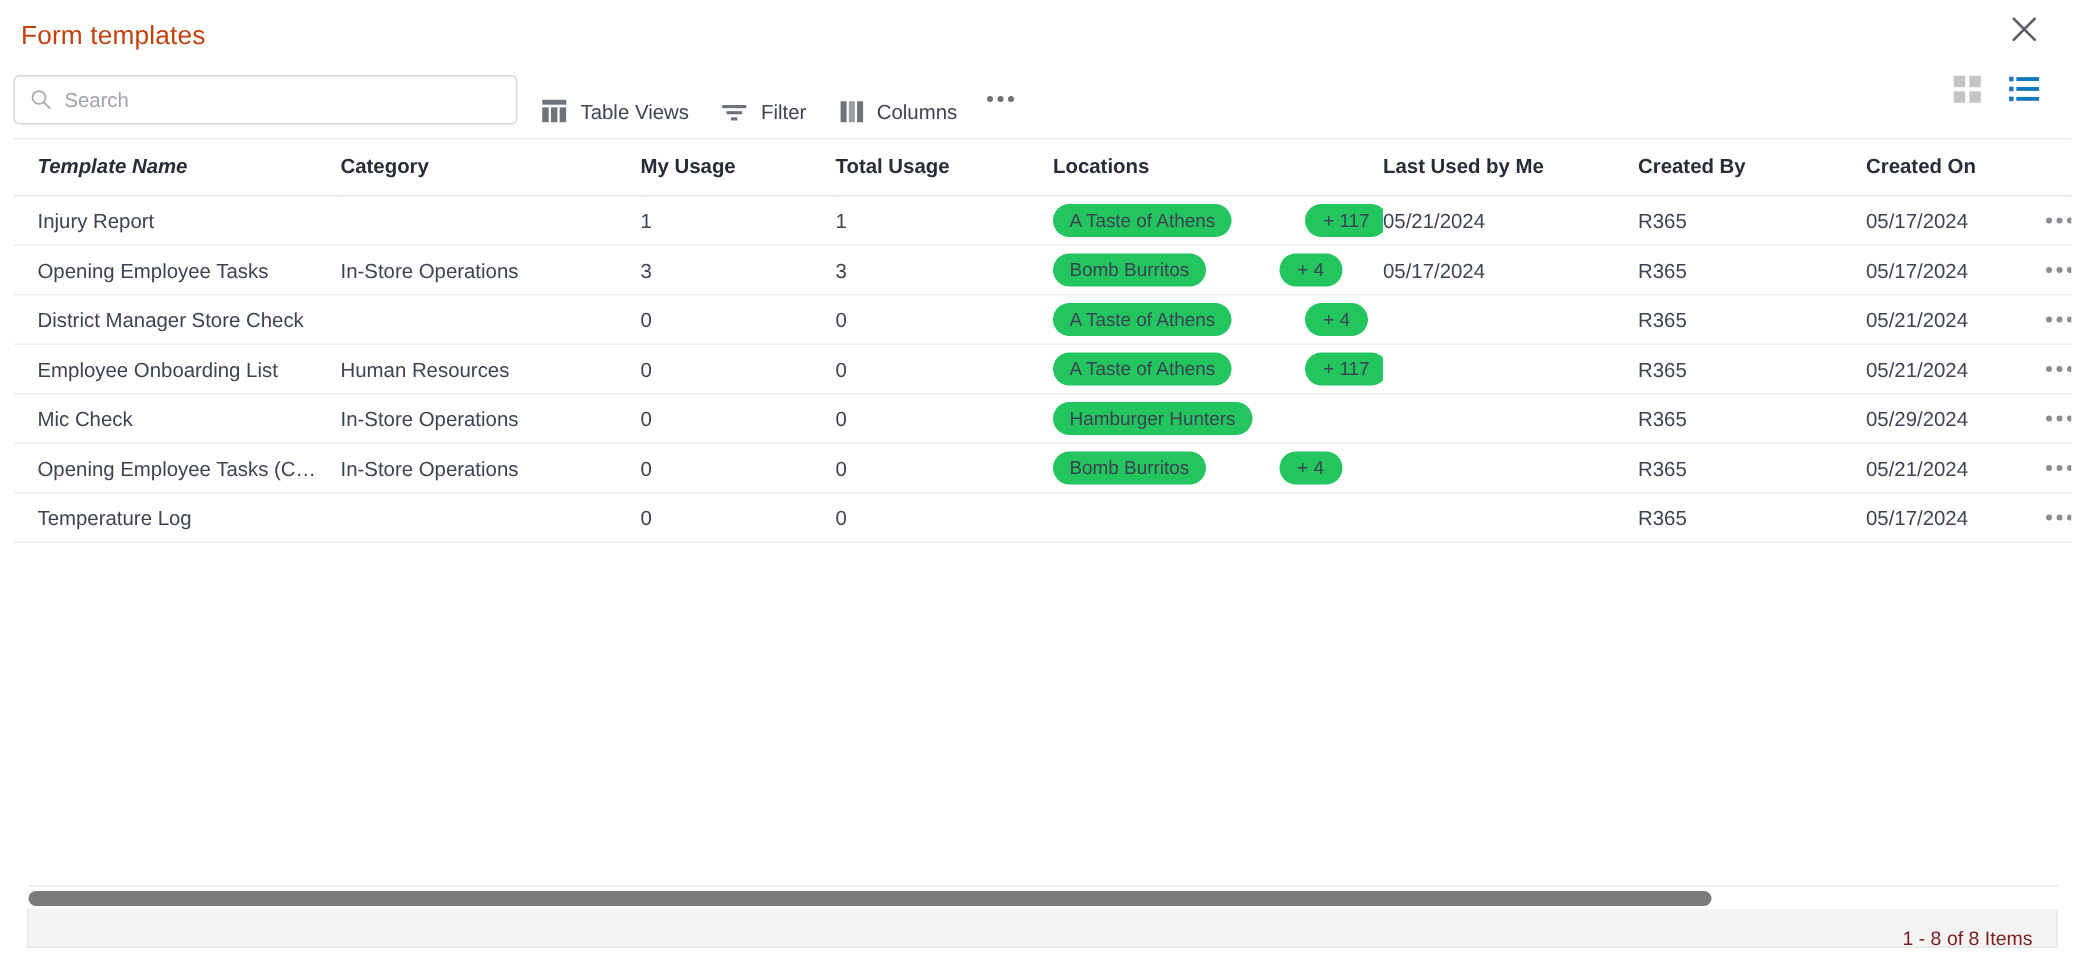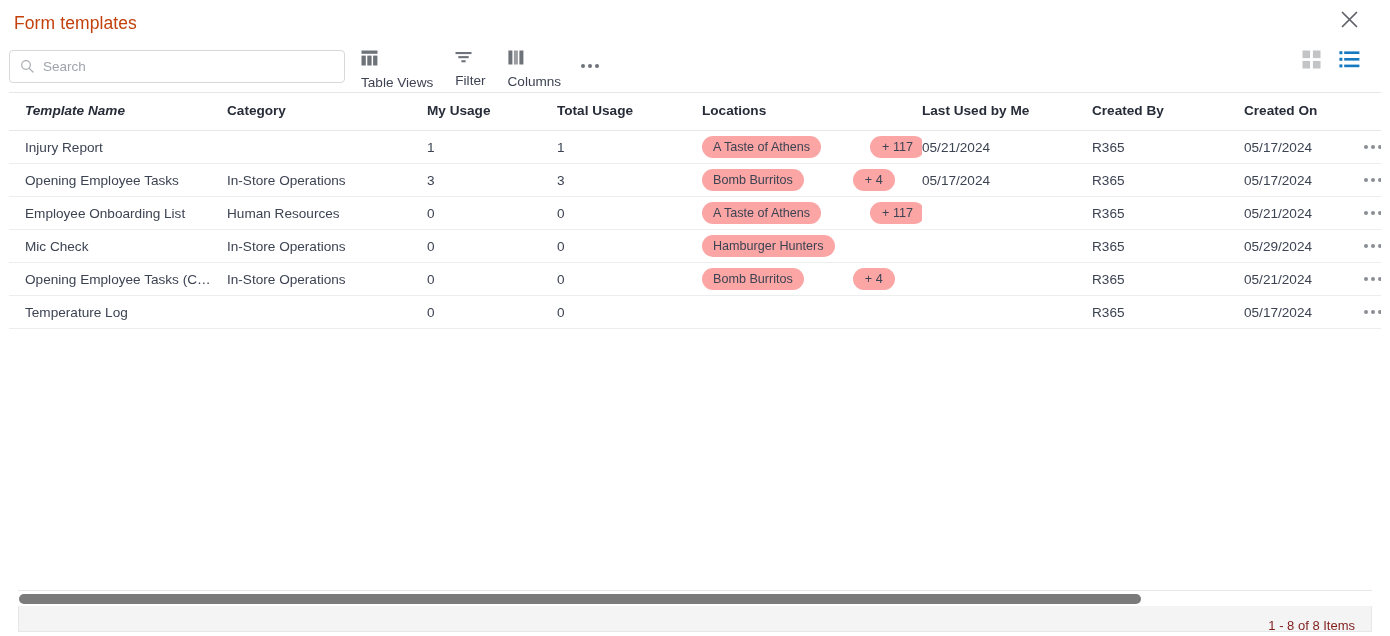--- a/index.html
+++ b/index.html
@@ -78,29 +78,28 @@
   .search-input::placeholder { color: #9fa3ab; }
   .search-icon {
     position: absolute;
     left: 11px; top: 9px;
     width: 14px; height: 14px;
     pointer-events: none;
   }
 
   .tool-btn {
     display: flex;
-    align-items: flex-start;
+    align-items: flex-end;
     gap: 9px;
     height: 32px;
     padding: 0 6px;
     margin-left: 10px;
     cursor: pointer;
     border-radius: 3px;
     white-space: nowrap;
-    flex-direction: column;
   }
   .tool-btn:first-of-type { margin-left: 16px; }
   .tool-label {
     font-size: 13.6px;
     color: #3d4352;
   }
   .tool-ico { display: flex; align-items: center; }
 
   .ellipsis-btn {
     display: flex;
@@ -175,21 +174,21 @@
   th.c-name { padding-left: 16px; font-style: italic; }
 
   .chips { display: flex; align-items: center; gap: 9px; }
   .chip {
     display: inline-flex;
     align-items: center;
     justify-content: center;
     height: 22px;
     padding: 0 11px;
     border-radius: 11px;
-    background: #fca5a5;
+    background: #22c55e;
     font-size: 12.6px;
     color: #3c4352;
     white-space: nowrap;
   }
   .chip.count { padding: 0 12px; margin-left: 40px; }
 
   .row-menu {
     display: flex;
     justify-content: center;
     align-items: center;
@@ -413,20 +412,44 @@
                 <div class="row-menu">
                   <span class="dots">
                     <i></i>
                     <i></i>
                     <i></i>
                   </span>
                 </div>
               </td>
             </tr>
             <tr>
+              <td class="c-name">District Manager Store Check</td>
+              <td></td>
+              <td>0</td>
+              <td>0</td>
+              <td>
+                <div class="chips">
+                  <span class="chip">A Taste of Athens</span>
+                  <span class="chip count">+ 4</span>
+                </div>
+              </td>
+              <td></td>
+              <td>R365</td>
+              <td>05/21/2024</td>
+              <td>
+                <div class="row-menu">
+                  <span class="dots">
+                    <i></i>
+                    <i></i>
+                    <i></i>
+                  </span>
+                </div>
+              </td>
+            </tr>
+            <tr>
               <td class="c-name">Employee Onboarding List</td>
               <td>Human Resources</td>
               <td>0</td>
               <td>0</td>
               <td>
                 <div class="chips">
                   <span class="chip">A Taste of Athens</span>
                   <span class="chip count">+ 117</span>
                 </div>
               </td>

